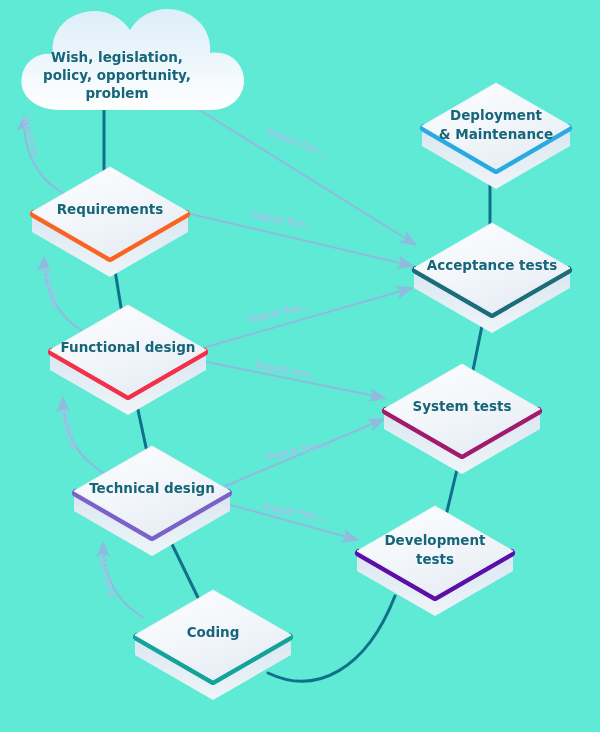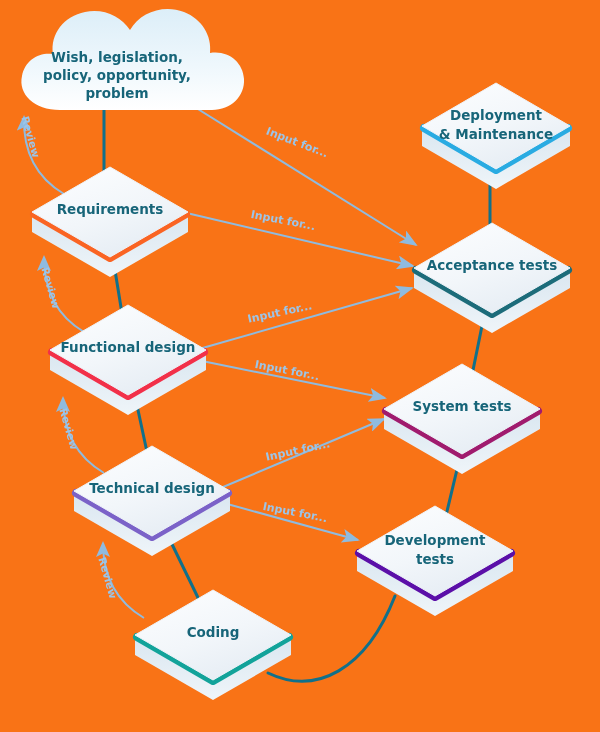--- a/index.html
+++ b/index.html
@@ -4,21 +4,21 @@
 <style>
   html, body {
     margin: 0;
     padding: 0;
     background: #000000;
   }
   #diagram-root {
     position: relative;
     width: 600px;
     height: 732px;
-    background: #f97316;
+    background: #5eead4;
     overflow: hidden;
     font-family: "DejaVu Sans", "Liberation Sans", sans-serif;
   }
   svg.canvas {
     position: absolute;
     left: 0;
     top: 0;
     width: 600px;
     height: 732px;
     display: block;

